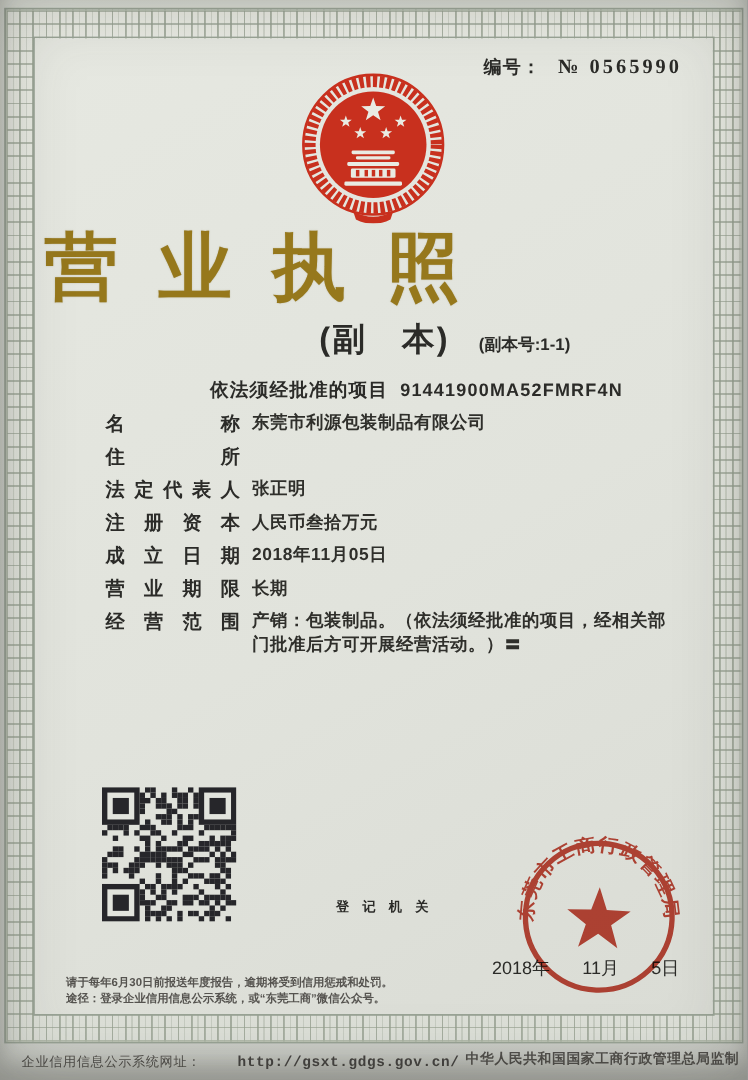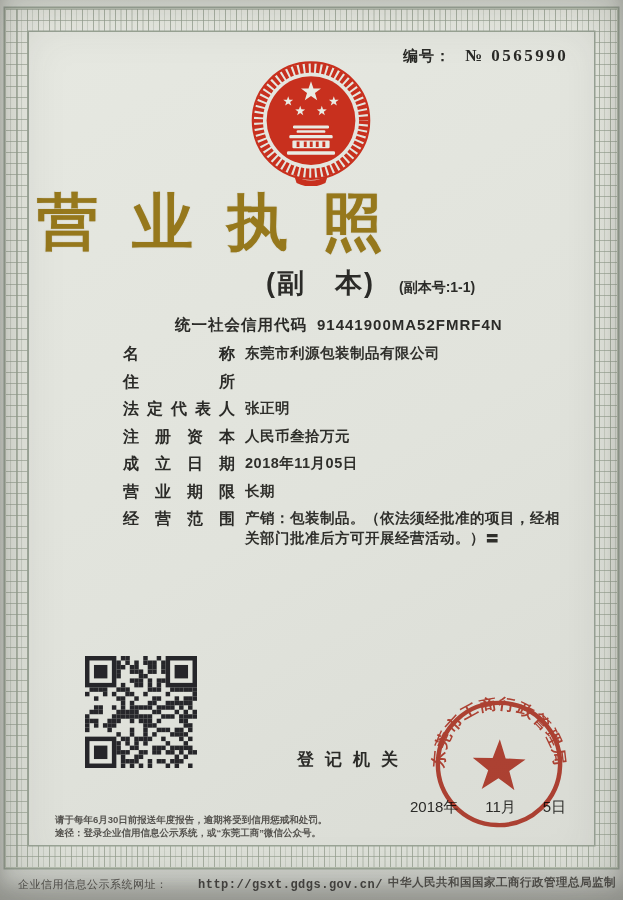--- a/index.html
+++ b/index.html
@@ -41,31 +41,31 @@
     font-family:"Liberation Sans","DejaVu Sans",sans-serif;
     padding-left:20px;
   }
   .subrow{top:265px;left:266px;display:flex;align-items:baseline;gap:24px;}
   .subtitle{font-size:27px;font-weight:bold;white-space:pre;letter-spacing:2px;}
   .copynote{font-size:14px;font-weight:bold;}
   .creditline{top:315px;left:175px;display:flex;gap:10px;align-items:baseline;}
   .creditline .lab{font-size:15.5px;font-weight:bold;letter-spacing:1px;}
   .creditline .val{font-size:15px;font-weight:bold;letter-spacing:1px;}
   .fields{top:344px;left:88px;width:480px;}
-  .frow{display:flex;margin-bottom:7.5px;margin-left:35px;}
+  .frow{display:flex;margin-bottom:7.5px;}
   .flabel{
     flex:0 0 112px;font-size:16px;font-weight:bold;letter-spacing:0;
     text-align:justify;text-align-last:justify;line-height:20px;
   }
   .fvalue{
     margin-left:10px;width:372px;font-size:14.5px;font-weight:600;
     line-height:19.5px;letter-spacing:.5px;color:#2f2f2b;
   }
   .qr{left:85px;top:656px;width:112px;height:112px;}
-  .regauth{top:748px;left:297px;font-size:17px;font-weight:bold;letter-spacing:11px;font-family:Liberation Serif, serif;}
+  .regauth{top:748px;left:280px;font-size:11px;font-weight:bold;letter-spacing:11px;font-family:Liberation Serif, serif;}
   .daterow{top:798px;left:410px;width:156px;display:flex;justify-content:space-between;
     font-size:15px;font-weight:400;z-index:1;}
   .seal{left:430px;top:694px;width:138px;height:138px;z-index:2;opacity:.92;mix-blend-mode:multiply;transform:rotate(2deg);}
   .notice{top:813px;left:55px;font-size:9.5px;line-height:13px;color:#55534f;font-weight:600;}
   .footer-left{bottom:8px;left:18px;font-size:11px;font-weight:normal;color:#514f4b;letter-spacing:.5px;}
   .footer-url{bottom:8px;left:198px;font-size:12px;font-weight:bold;color:#444240;
     font-family:"Liberation Mono","DejaVu Sans Mono",monospace;letter-spacing:.5px;}
   .footer-right{bottom:10px;left:388px;font-size:11.5px;font-weight:bold;color:#514f4b;letter-spacing:.5px;}
 </style>
 </head>
@@ -113,21 +113,21 @@
   </div>
 
   <div class="abs title">营业执照</div>
 
   <div class="abs subrow">
     <span class="subtitle">(副　本)</span>
     <span class="copynote">(副本号:1-1)</span>
   </div>
 
   <div class="abs creditline">
-    <span class="lab">统一社会信用代码</span>
+    <span class="lab">依法须经批准的项目</span>
     <span class="val">91441900MA52FMRF4N</span>
   </div>
 
   <div class="abs fields">
     <div class="frow">
       <span class="flabel">名称</span>
       <span class="fvalue">东莞市利源包装制品有限公司</span>
     </div>
     <div class="frow">
       <span class="flabel">住所</span>

